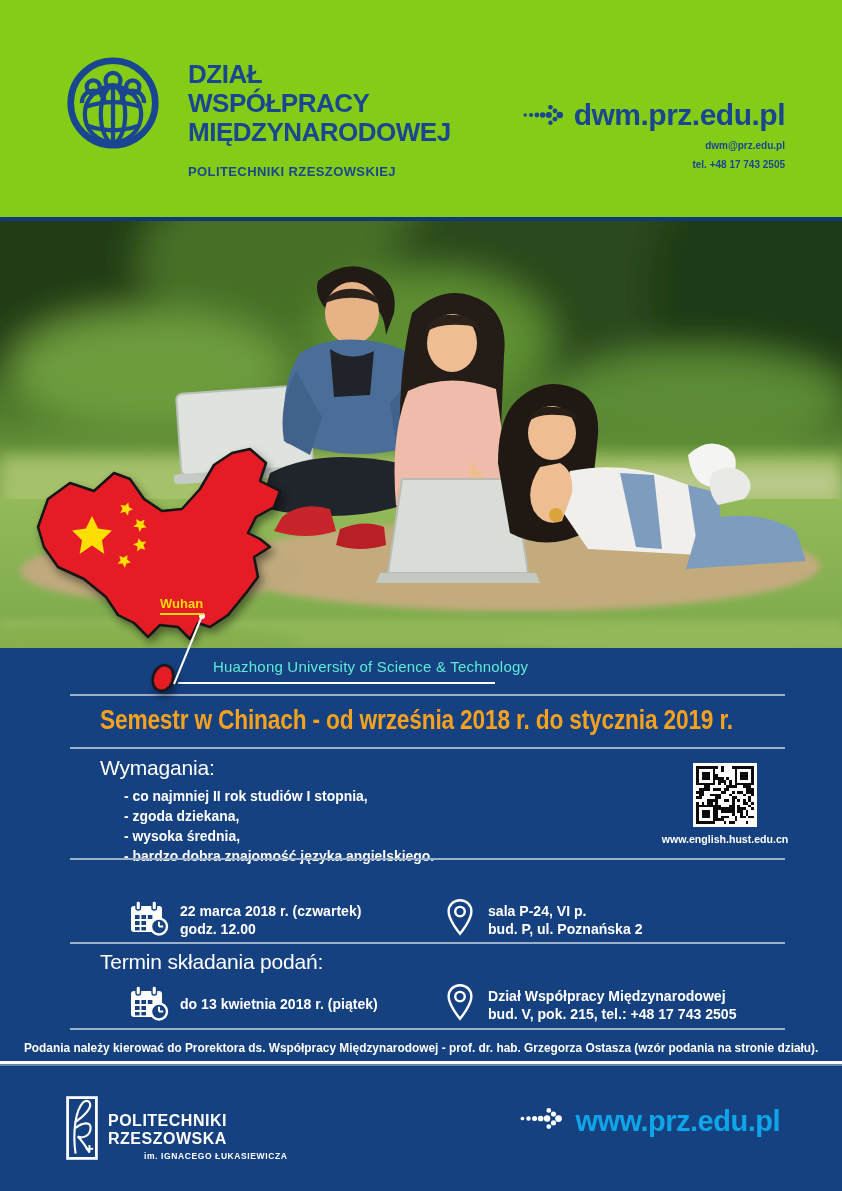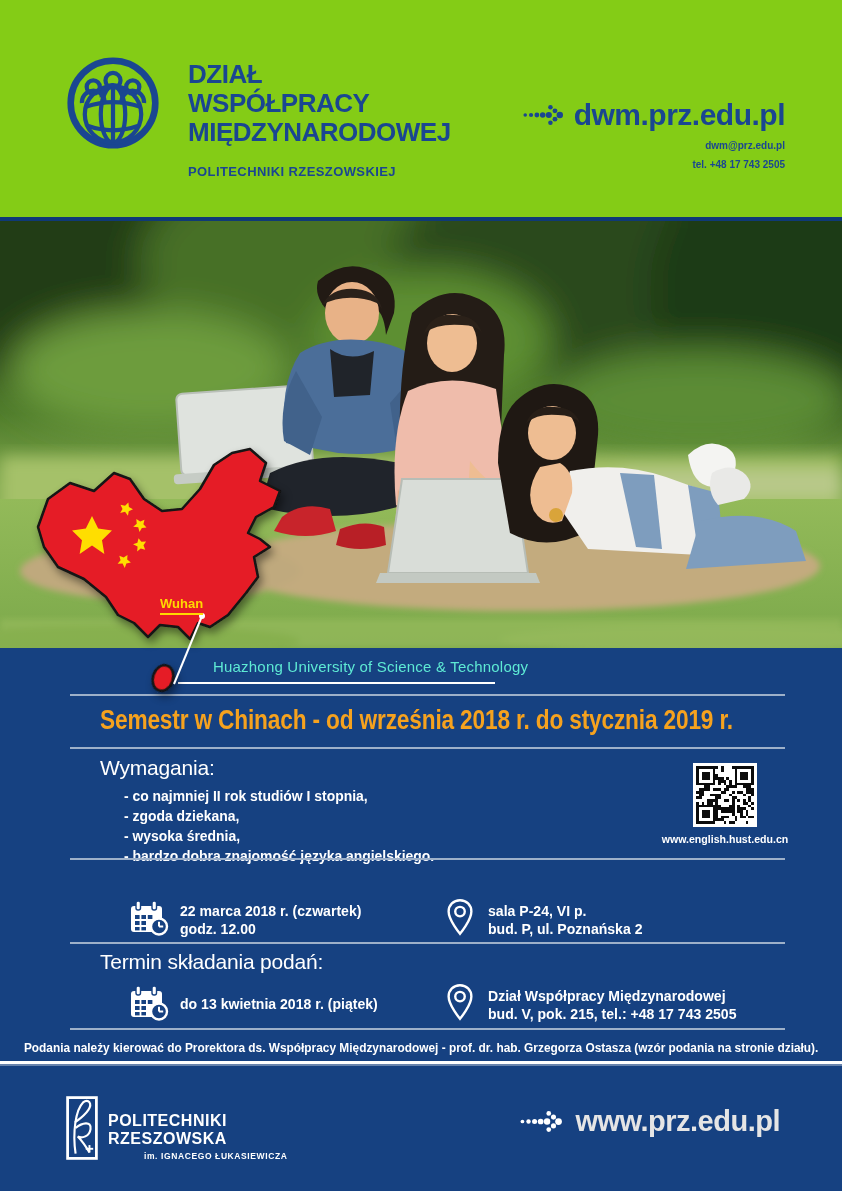--- a/index.html
+++ b/index.html
@@ -43,21 +43,21 @@
   .detail{position:absolute;color:#fff;font-size:14.5px;font-weight:bold;line-height:18px;
           transform:scaleX(.97);transform-origin:left top;}
   .note{position:absolute;left:0;top:1038px;width:842px;text-align:center;color:#ffffff;}
   .note span{display:inline-block;font-size:12.5px;font-weight:bold;transform:scaleX(.95);white-space:nowrap;}
   .big-sep{position:absolute;left:0;top:1061px;width:842px;height:3px;background:#fff;box-shadow:0 2px 0 rgba(255,255,255,.35);}
 
   
   .f-univ{position:absolute;left:108px;top:1112px;color:#fff;}
   .f-univ .a{font-size:16px;font-weight:bold;letter-spacing:.5px;line-height:18px;}
   .f-univ .b{font-size:8.5px;font-weight:bold;letter-spacing:.6px;margin-top:3px;padding-left:36px;}
-  .f-site{position:absolute;right:62px;top:1105px;display:flex;align-items:center;gap:12px;color:#e5e5e5;}
+  .f-site{position:absolute;right:62px;top:1105px;display:flex;align-items:flex-start;gap:12px;color:#0ea5e9;}
   .f-site .txt{font-size:29px;font-weight:bold;letter-spacing:-.5px;}
 </style>
 </head>
 <body>
 
 <div class="poster">
 
   <div class="header">
 
     <svg class="abs" style="left:66px;top:56px;" width="94" height="94" viewBox="0 0 100 100">

